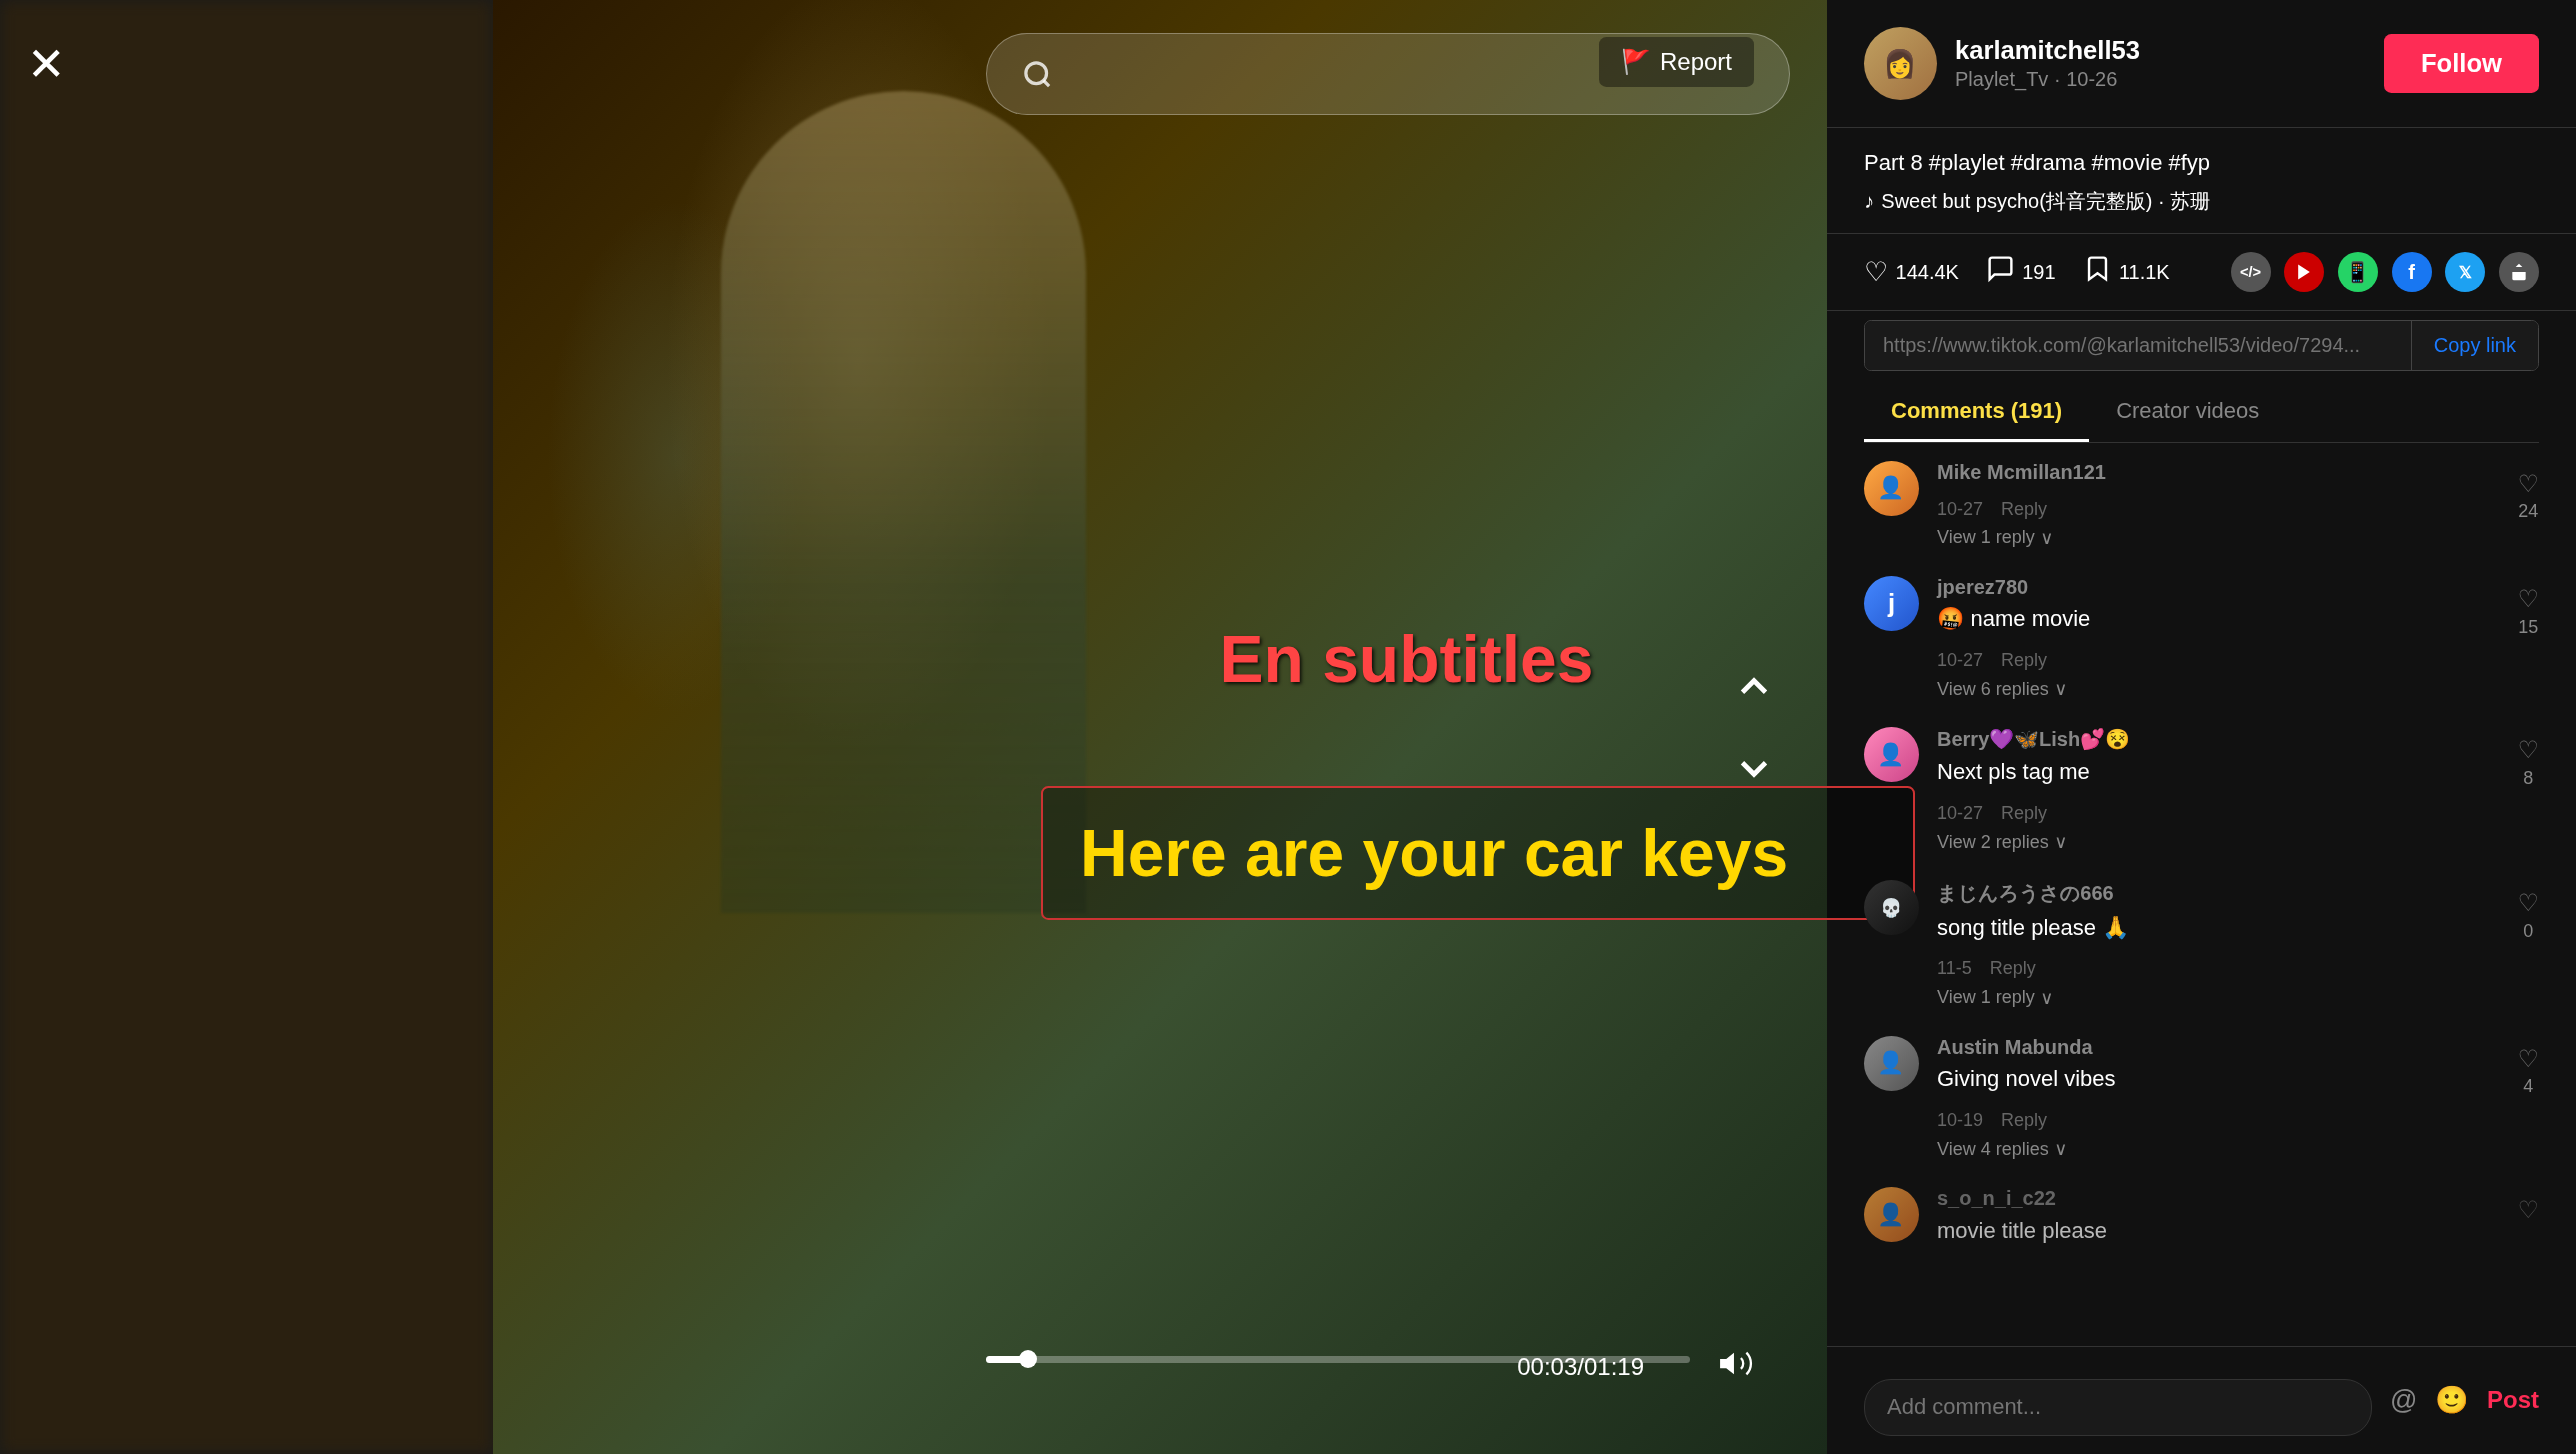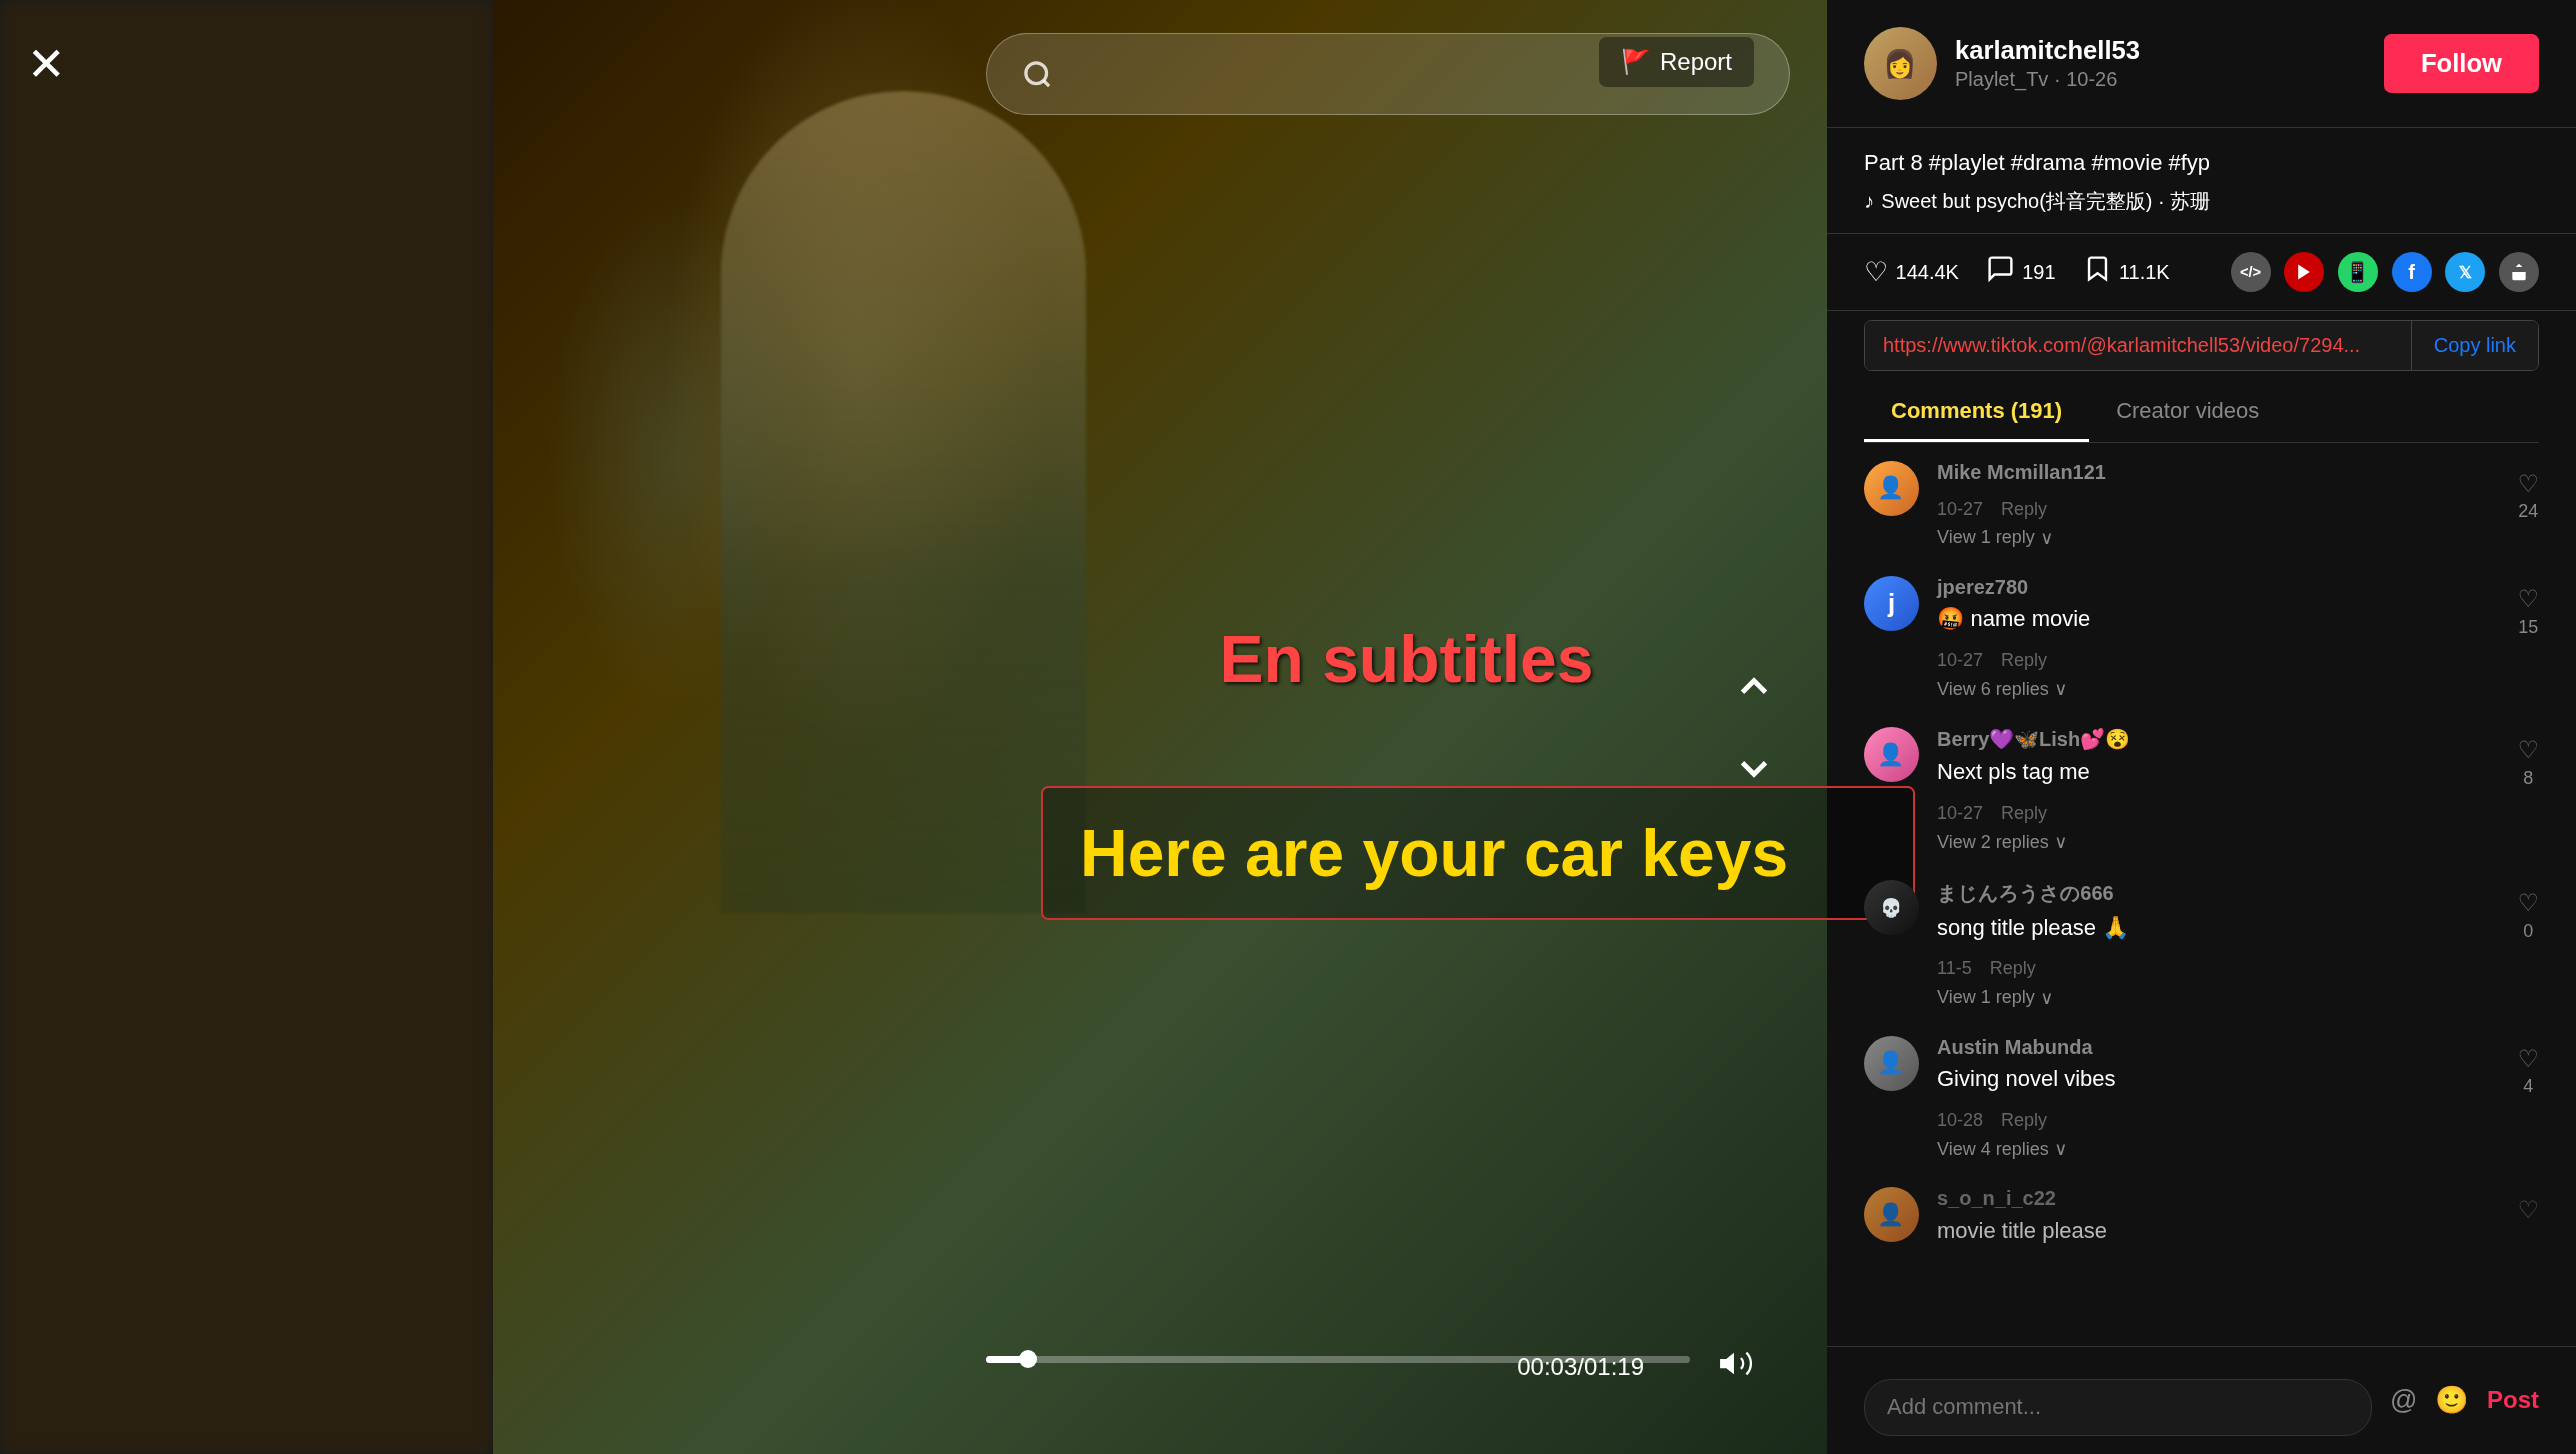--- a/index.html
+++ b/index.html
@@ -336,21 +336,21 @@
       align-items: center;
       margin: 9px 37px;
       border: 0.9px solid #444;
       border-radius: 7.3px;
       overflow: hidden;
     }
 
     .url-text {
       flex: 1;
       padding: 12.8px 18px;
-      color: #ef4444;
+      color: #737373;
       font-size: 20px;
       background: #1a1a1a;
       overflow: hidden;
       text-overflow: ellipsis;
       white-space: nowrap;
     }
 
     .copy-link-btn {
       padding: 12.8px 22px;
       background: #1a1a1a;
@@ -749,21 +749,21 @@
         <span class="like-count">0</span>
       </div>
     </div>
 
     <div class="comment-item">
       <div class="comment-avatar" style="background:linear-gradient(135deg:#bb8844,#886622);">👤</div>
       <div class="comment-body">
         <div class="comment-username">Austin Mabunda</div>
         <div class="comment-text">Giving novel vibes</div>
         <div class="comment-meta">
-          <span class="comment-date">10-28</span>
+          <span class="comment-date">10-19</span>
           <button class="reply-btn">Reply</button>
         </div>
         <button class="view-replies-btn">
           <span>View 4 replies</span>
           <span>∨</span>
         </button>
       </div>
       <div class="comment-like">
         <span class="like-heart">♡</span>
         <span class="like-count">4</span>

